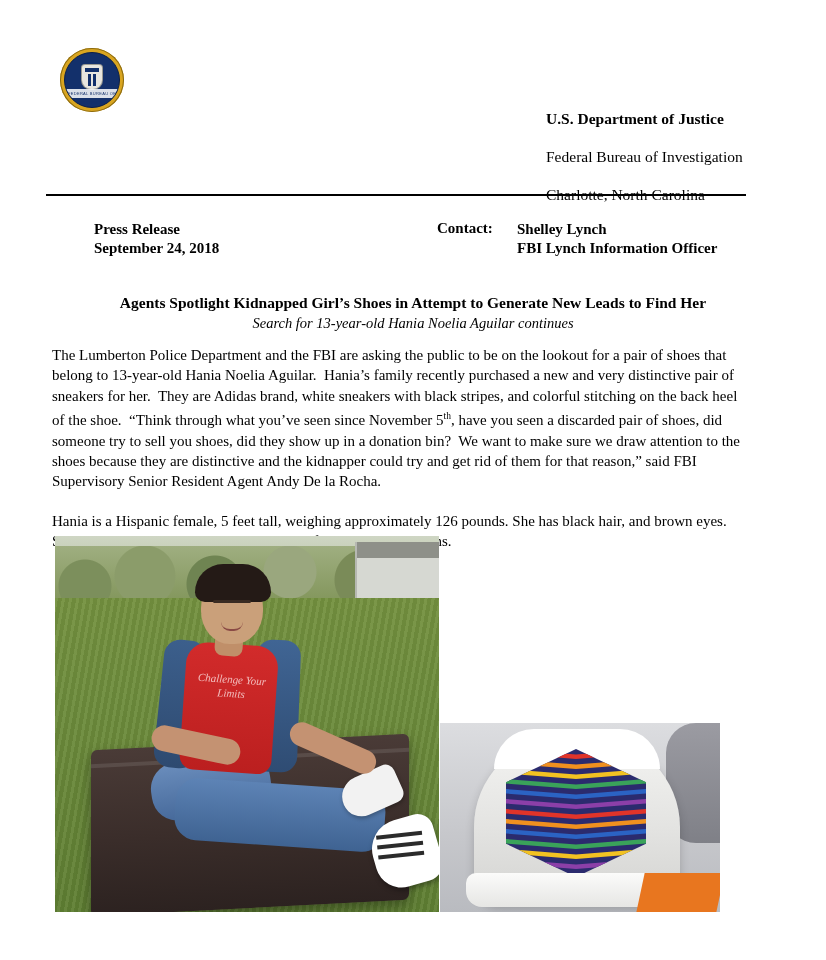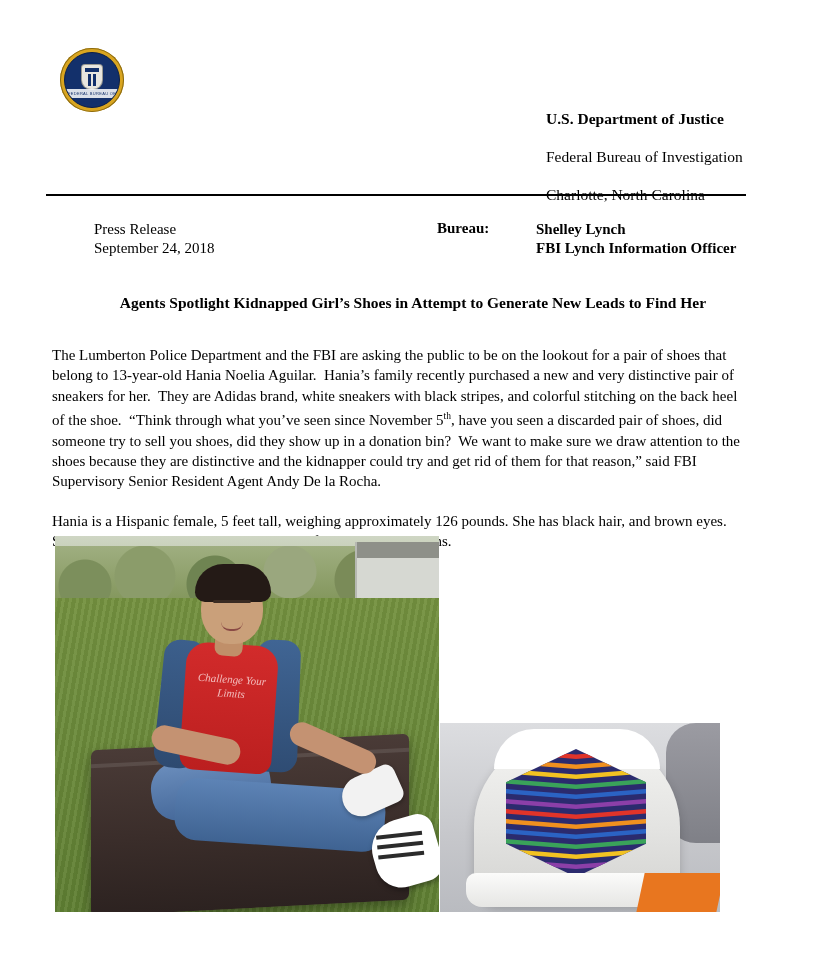--- a/index.html
+++ b/index.html
@@ -126,34 +126,34 @@
     width: 700px;
     height: 2px;
     background: #000000;
   }
 
   
   .pr-block {
     position: absolute;
     left: 94px;
     top: 220px;
-    font-weight: normal;
+    font-weight: bold;
     font-size: 15px;
     line-height: 19px;
   }
   .contact-label {
     position: absolute;
     left: 437px;
     top: 220px;
     font-weight: bold;
     font-size: 15px;
   }
   .contact-block {
     position: absolute;
-    left: 536px;
+    left: 517px;
     top: 220px;
     font-weight: bold;
     font-size: 15px;
     line-height: 19px;
   }
   .contact-block a {
     color: #1414c8;
     text-decoration: underline;
   }
 
@@ -418,28 +418,29 @@
     <div class="line">Charlotte, North Carolina</div>
   </div>
 
   <div class="rule"></div>
 
   <div class="pr-block">
     <div>Press Release</div>
     <div>September 24, 2018</div>
   </div>
 
-  <div class="contact-label">Bureau:</div>
+  <div class="contact-label">Contact:</div>
 
   <div class="contact-block">
     <div>Shelley Lynch</div>
     <div>FBI Lynch Information Officer</div>
   </div>
 
   <div class="headline"><span>Agents Spotlight Kidnapped Girl’s Shoes in Attempt to Generate New Leads to Find Her</span></div>
+  <div class="subhead">Search for 13-year-old Hania Noelia Aguilar continues</div>
 
   <div class="body">
     <p>The Lumberton Police Department and the FBI are asking the public to be on the lookout for a pair of shoes that belong to 13-year-old Hania Noelia Aguilar.&nbsp; Hania’s family recently purchased a new and very distinctive pair of sneakers for her.&nbsp; They are Adidas brand, white sneakers with black stripes, and colorful stitching on the back heel of the shoe.&nbsp; “Think through what you’ve seen since November 5<sup>th</sup>, have you seen a discarded pair of shoes, did someone try to sell you shoes, did they show up in a donation bin?&nbsp; We want to make sure we draw attention to the shoes because they are distinctive and the kidnapper could try and get rid of them for that reason,” said FBI Supervisory Senior Resident Agent Andy De la Rocha.</p>
     <p>Hania is a Hispanic female, 5 feet tall, weighing approximately 126 pounds.  She has black hair, and brown eyes.  She was last seen wearing a blue shirt with flowers and blue jeans.</p>
   </div>
 
   <div class="photo-girl">
     <div class="g-sky"></div>
     <div class="g-trees"></div>
     <div class="g-house"></div>

